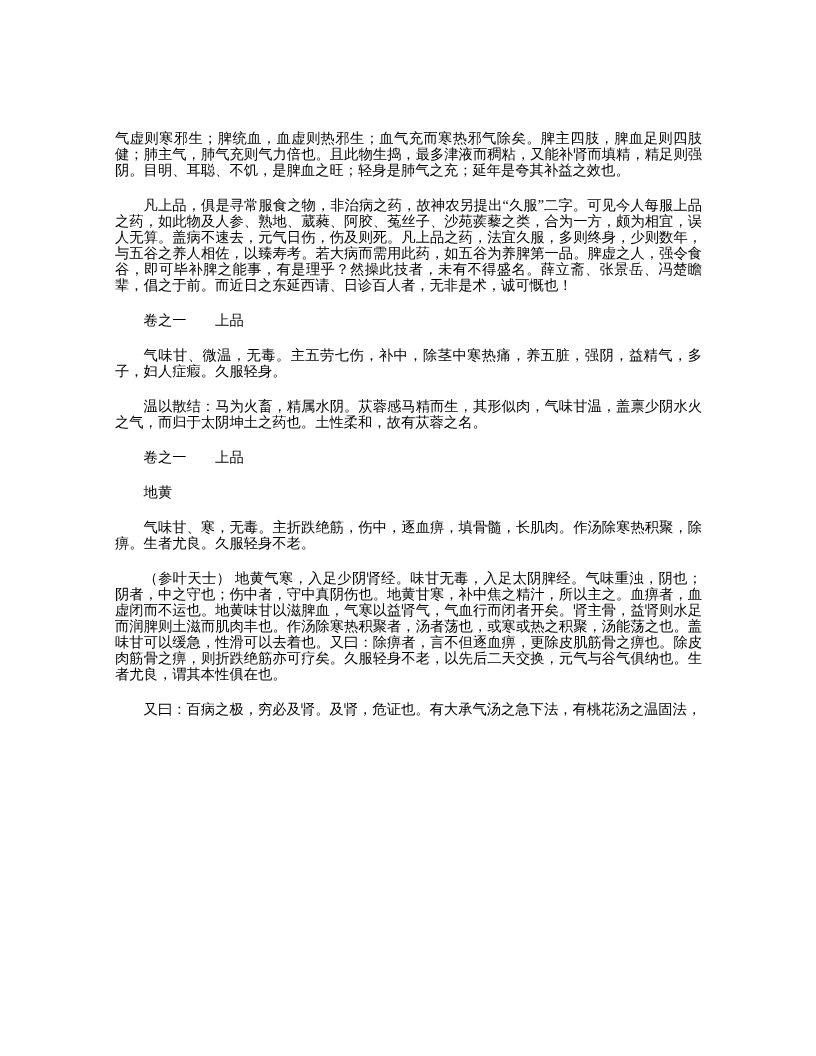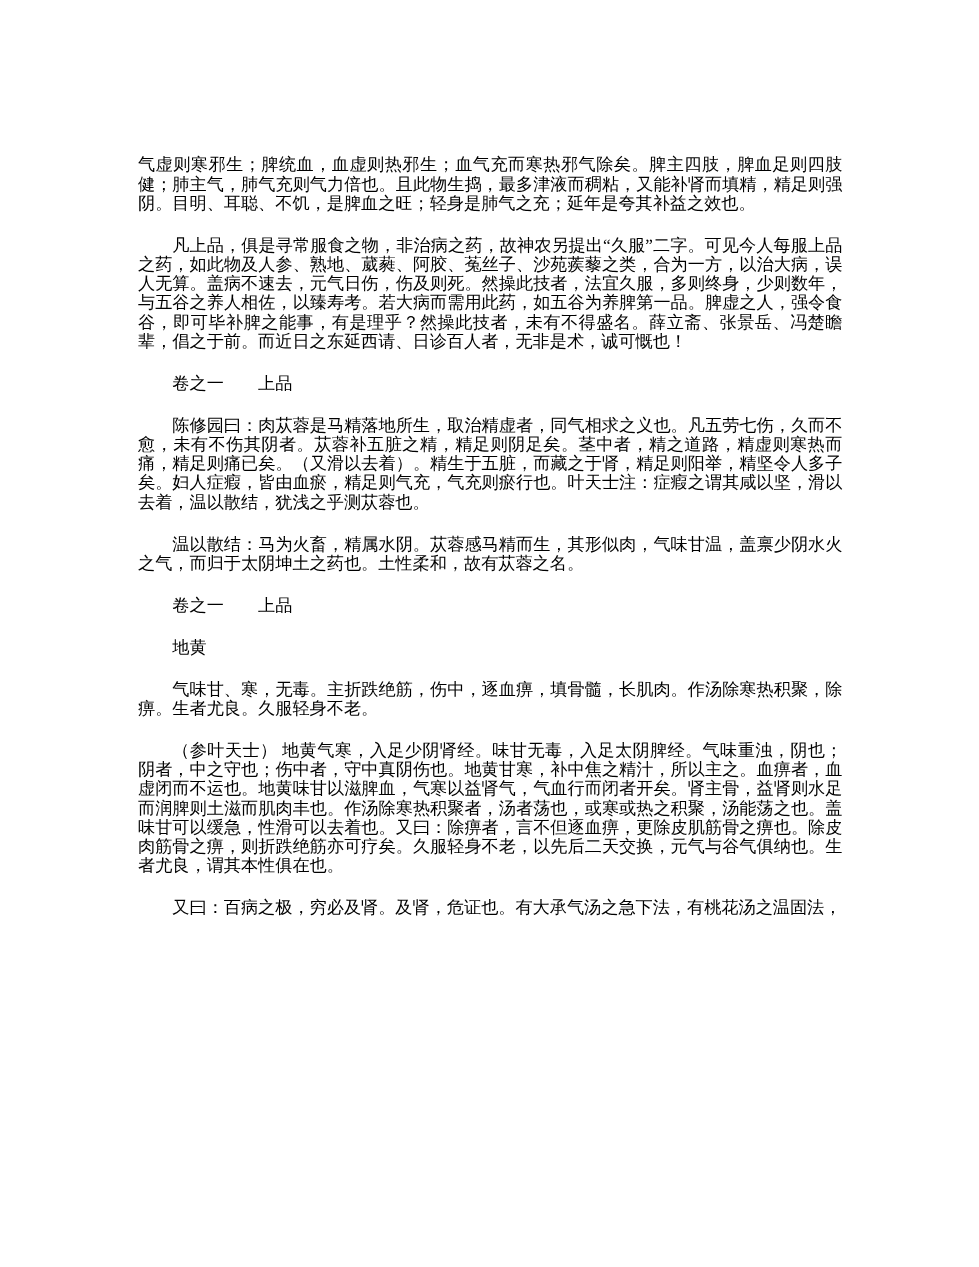--- a/index.html
+++ b/index.html
@@ -36,22 +36,22 @@
   .para:last-child {
     margin-bottom: 0;
     font-family: Liberation Serif, serif;
   }
 </style>
 </head>
 <body>
 
 <div class="page">
   <p class="para no-indent">气虚则寒邪生；脾统血，血虚则热邪生；血气充而寒热邪气除矣。脾主四肢，脾血足则四肢健；肺主气，肺气充则气力倍也。且此物生捣，最多津液而稠粘，又能补肾而填精，精足则强阴。目明、耳聪、不饥，是脾血之旺；轻身是肺气之充；延年是夸其补益之效也。</p>
-  <p class="para">凡上品，俱是寻常服食之物，非治病之药，故神农另提出“久服”二字。可见今人每服上品之药，如此物及人参、熟地、葳蕤、阿胶、菟丝子、沙苑蒺藜之类，合为一方，以治大病，误人无算。盖病不速去，元气日伤，伤及则死。然操此技者，法宜久服，多则终身，少则数年，与五谷之养人相佐，以臻寿考。若大病而需用此药，如五谷为养脾第一品。脾虚之人，强令食谷，即可毕补脾之能事，有是理乎？然操此技者，未有不得盛名。薛立斋、张景岳、冯楚瞻辈，倡之于前。而近日之东延西请、日诊百人者，无非是术，诚可慨也！</p>
+  <p class="para">凡上品，俱是寻常服食之物，非治病之药，故神农另提出“久服”二字。可见今人每服上品之药，如此物及人参、熟地、葳蕤、阿胶、菟丝子、沙苑蒺藜之类，合为一方，颇为相宜，误人无算。盖病不速去，元气日伤，伤及则死。凡上品之药，法宜久服，多则终身，少则数年，与五谷之养人相佐，以臻寿考。若大病而需用此药，如五谷为养脾第一品。脾虚之人，强令食谷，即可毕补脾之能事，有是理乎？然操此技者，未有不得盛名。薛立斋、张景岳、冯楚瞻辈，倡之于前。而近日之东延西请、日诊百人者，无非是术，诚可慨也！</p>
   <p class="para">卷之一　　上品</p>
-  <p class="para">陈修园曰：肉苁蓉是马精落地所生，取治精虚者，同气相求之义也。凡五劳七伤，久而不愈，未有不伤其阴者。苁蓉补五脏之精，精足则阴足矣。茎中者，精之道路，精虚则寒热而痛，精足则痛已矣。（又滑以去着）。精生于五脏，而藏之于肾，精足则阳举，精坚令人多子矣。妇人症瘕，皆由血瘀，精足则气充，气充则瘀行也。叶天士注：症瘕之谓其咸以坚，滑以去着，温以散结，犹浅之乎测苁蓉也。</p>
+  <p class="para">气味甘、微温，无毒。主五劳七伤，补中，除茎中寒热痛，养五脏，强阴，益精气，多子，妇人症瘕。久服轻身。</p>
   <p class="para">温以散结：马为火畜，精属水阴。苁蓉感马精而生，其形似肉，气味甘温，盖禀少阴水火之气，而归于太阴坤土之药也。土性柔和，故有苁蓉之名。</p>
   <p class="para">卷之一　　上品</p>
   <p class="para">地黄</p>
   <p class="para">气味甘、寒，无毒。主折跌绝筋，伤中，逐血痹，填骨髓，长肌肉。作汤除寒热积聚，除痹。生者尤良。久服轻身不老。</p>
   <p class="para">（参叶天士） 地黄气寒，入足少阴肾经。味甘无毒，入足太阴脾经。气味重浊，阴也；阴者，中之守也；伤中者，守中真阴伤也。地黄甘寒，补中焦之精汁，所以主之。血痹者，血虚闭而不运也。地黄味甘以滋脾血，气寒以益肾气，气血行而闭者开矣。肾主骨，益肾则水足而润脾则土滋而肌肉丰也。作汤除寒热积聚者，汤者荡也，或寒或热之积聚，汤能荡之也。盖味甘可以缓急，性滑可以去着也。又曰：除痹者，言不但逐血痹，更除皮肌筋骨之痹也。除皮肉筋骨之痹，则折跌绝筋亦可疗矣。久服轻身不老，以先后二天交换，元气与谷气俱纳也。生者尤良，谓其本性俱在也。</p>
   <p class="para">又曰：百病之极，穷必及肾。及肾，危证也。有大承气汤之急下法，有桃花汤之温固法，</p>
 </div>
 
 </body></html>

